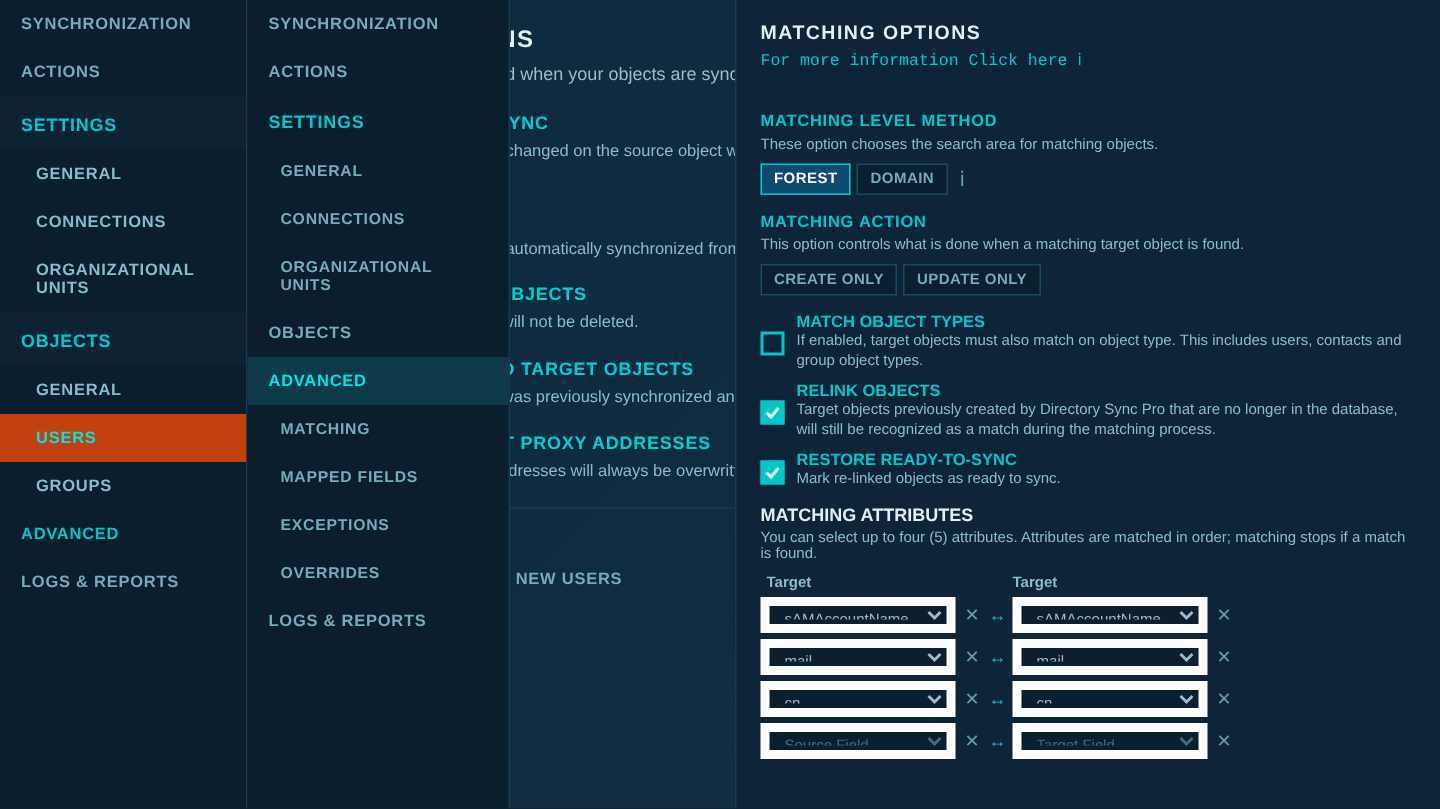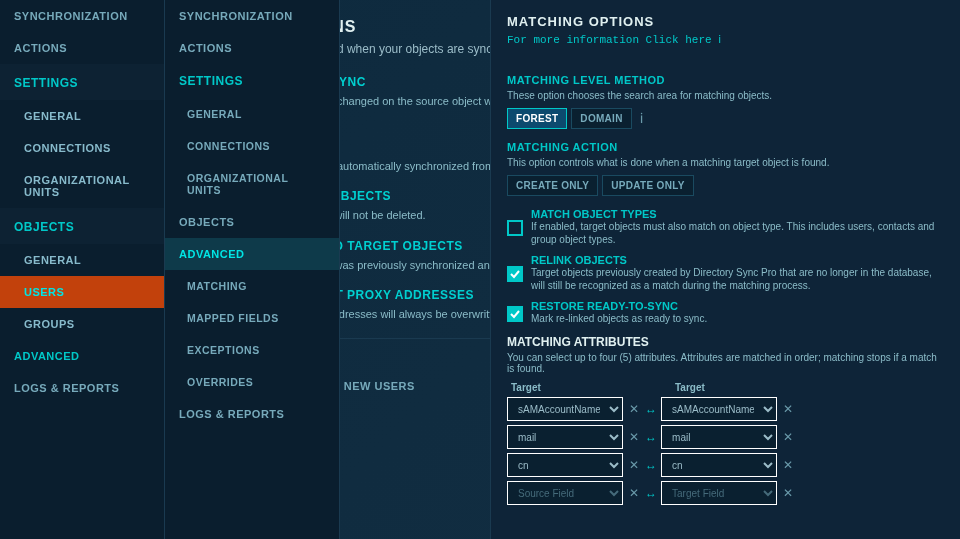--- a/index.html
+++ b/index.html
@@ -308,25 +308,25 @@
 
     .attr-row {
       display: flex;
       align-items: center;
       gap: 4px;
       margin-bottom: 4px;
     }
 
     .attr-select {
       background: #0a2030;
-      border: 1px solid #ffffff;
+      border: 6px solid #ffffff;
       color: #9bbcc8;
       font-size: 10px;
       padding: 3px 6px;
-      width: 116px;
+      width: 130px;
       height: 24px;
     }
 
     .attr-arrow {
       color: #00c8c8;
       font-size: 12px;
       font-weight: bold;
     }
 
     .attr-x {

